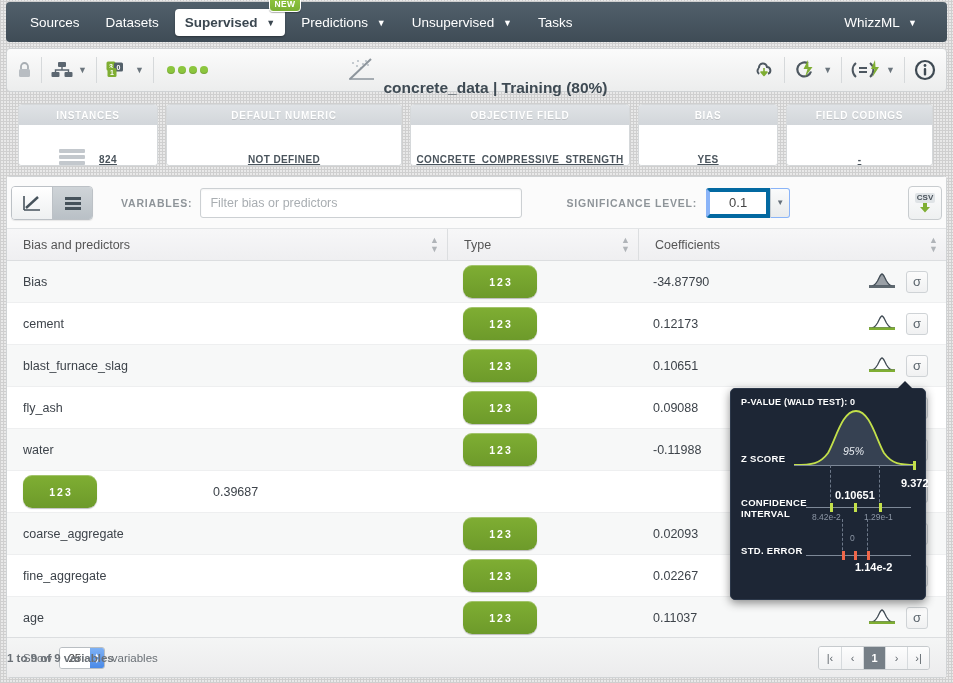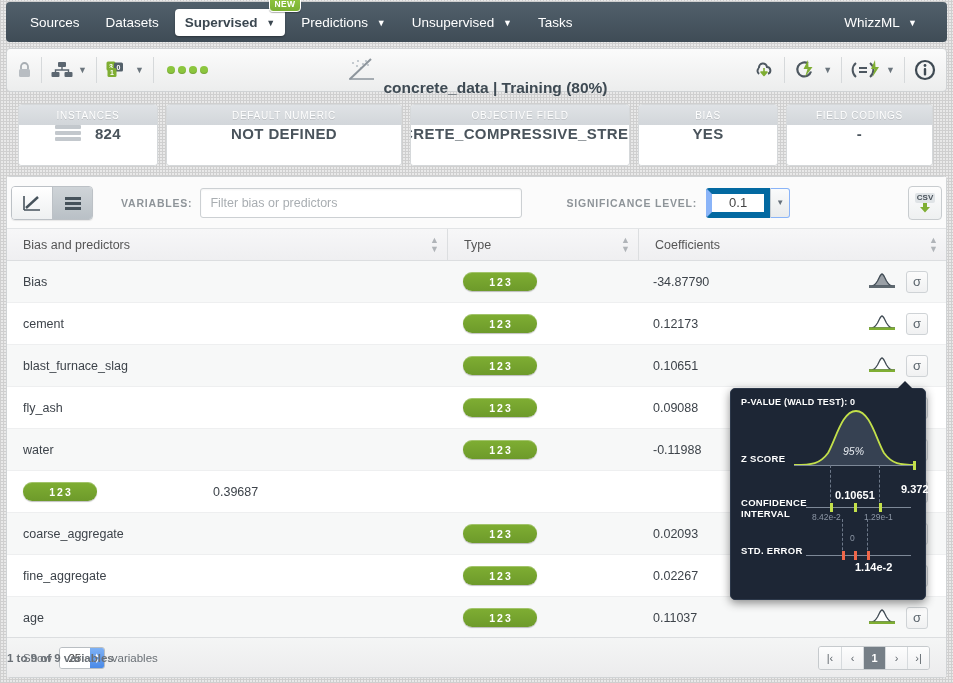--- a/index.html
+++ b/index.html
@@ -56,26 +56,26 @@
   }
   .titletext{ font-size:15.5px; font-weight:bold; color:#3e4a53;margin-top:35px; }
   .tb-right{ margin-left:auto; display:flex; align-items:center; }
 
   
   .cards{ position:absolute; left:18px; top:104px; width:917px; height:62px; display:flex; gap:8px; }
   .card{ border:1px solid #d5d8da; border-radius:4px; overflow:hidden; background:#fff;
          display:flex; flex-direction:column; }
   .card-h{
     background:linear-gradient(#dfe2e5,#d2d6da); color:#ffffff;
-    font-size:10px; font-weight:normal; letter-spacing:.7px; text-align:center;
+    font-size:10px; font-weight:bold; letter-spacing:.7px; text-align:center;
     padding:5px 0 4px; text-shadow:0 1px 0 rgba(0,0,0,.12);
   }
   .card-b{
-    flex:1; background:#fff; display:flex; align-items:flex-start; justify-content:center;
-    font-size:15px; font-weight:bold; color:#4a545c; letter-spacing:.4px;
+    flex:1; background:#fff; display:flex; align-items:flex-end; justify-content:center;
+    font-size:10px; font-weight:bold; color:#4a545c; letter-spacing:.4px;text-decoration:underline;
   }
   .c-instances{ width:140px; }
   .c-default{ width:236px; }
   .c-objective{ width:220px; }
   .c-bias{ width:140px; }
   .c-coding{ width:147px; }
   .bars{ display:inline-flex; flex-direction:column; gap:2px; margin-right:14px; }
   .bars i{ display:block; width:26px; height:4px; background:#c3c8cd; border-radius:1px;}
 
   
@@ -95,21 +95,21 @@
   .tg+.tg{ border-left:1px solid #bcc1c6; }
   .tg.sel{ background:linear-gradient(#cfd4d8,#b9c0c6); }
   .lbl{ font-size:10.5px; color:#8e9499; letter-spacing:.8px; font-weight:bold; }
   .filter-input{
     width:322px; height:30px; border:1px solid #ccd0d3; border-radius:3px;
     padding:0 9px; font-size:12.5px; color:#555; font-family:inherit;
     background:#fff; box-shadow:inset 0 1px 2px rgba(0,0,0,.05);
   }
   .filter-input::placeholder{ color:#a9aeb2; }
   .sig-select{
-    width:64px; height:30px; border:6px solid #0369a1; border-left-color:#8ab4f8;
+    width:64px; height:30px; border:4px solid #0369a1; border-left-color:#8ab4f8;
     background:#fff; border-radius:3px 0 0 3px; text-align:center; font-size:13px;
     color:#444; font-family:inherit; display:flex; align-items:center; justify-content:center;
   }
   .sig-arrow{
     width:20px; height:30px; border:1px solid #8ab4f8; border-left:1px solid #c6cdd3;
     border-radius:0 3px 3px 0; background:linear-gradient(#fafbfb,#e9ebec);
     display:flex; align-items:center; justify-content:center; font-size:8px; color:#66707a;
   }
   .csvbtn{
     margin-left:auto; width:34px; height:34px; border:1px solid #c8cccf; border-radius:4px;
@@ -126,21 +126,21 @@
   .th .sorticon{ position:absolute; right:8px; color:#b0b4b8; font-size:9px; line-height:1;
                  display:flex; flex-direction:column; }
   .th-div{ width:1px; height:32px; background:#dcdee0; }
   .col1{ width:440px; } .col2{ width:190px; } .col3{ flex:1; }
 
   .tbody{ flex:1; overflow:hidden; }
   .trow{ display:flex; align-items:center; height:42px; border-bottom:1px solid #eeeff0; }
   .trow.odd{ background:#f7f8f8; }
   .td{ padding:0 16px; font-size:12.5px; color:#3d434a; display:flex; align-items:center; }
   .chip{
-    width:74px; height:19px; border-radius:9px; display:flex; align-items:center;
+    width:74px; height:33px; border-radius:9px; display:flex; align-items:center;
     justify-content:center; color:#fff; font-size:10.5px; font-weight:bold;
     letter-spacing:2px; text-indent:2px;
     background:linear-gradient(#7fae33,#6d9a2a);
     box-shadow:0 1px 1px rgba(0,0,0,.25), inset 0 1px 0 rgba(255,255,255,.28);
   }
   .rowacts{ margin-left:auto; display:flex; align-items:center; gap:10px; padding-right:18px; }
   .sigbtn{
     width:22px; height:22px; border:1px solid #cfd3d6; border-radius:3px;
     background:linear-gradient(#fcfcfc,#f0f1f2); display:flex; align-items:center;
     justify-content:center; font-size:13px; color:#5d666e; cursor:pointer;
@@ -555,21 +555,21 @@
 
   <svg width="125" height="62" viewBox="0 0 125 62" style="position:absolute;left:63px;top:18px;">
     <path d="M0 58 C18 58, 26 57, 34 46 C42 32, 48 4, 62 4 C76 4, 82 32, 90 46 C98 57, 106 58, 120 58 Z" fill="#3b4657" stroke="none" opacity="0.85"></path>
     <path d="M0 58 C18 58, 26 57, 34 46 C42 32, 48 4, 62 4 C76 4, 82 32, 90 46 C98 57, 106 58, 122 58" fill="none" stroke="#c3e04a" stroke-width="1.8"></path>
   </svg>
   <div style="position:absolute;left:112px;top:56px;font-size:10.5px;font-style:italic;color:#e6eaef;">95%</div>
 
   <div class="tt-l tt-zscore">Z SCORE</div>
   <div class="axis" style="left:63px; top:76px; width:122px;"></div>
   <div class="tick g" style="left:182px; top:72px;"></div>
-  <div class="tt-v" style="left:138px; top:94px;padding-left:32px;">9.372</div>
+  <div class="tt-v" style="left:138px; top:88px;padding-left:32px;">9.372</div>
   <div class="vdash" style="left:99px; top:76px; height:42px;"></div>
   <div class="vdash" style="left:148px; top:76px; height:42px;"></div>
 
   <div class="tt-l tt-ci">
     <div>CONFIDENCE</div>
     <div>INTERVAL</div>
   </div>
   <div class="tt-v" style="left:104px; top:100px;">0.10651</div>
   <div class="axis" style="left:75px; top:118px; width:105px;"></div>
   <div class="tick g" style="left:99px; top:114px;"></div>

